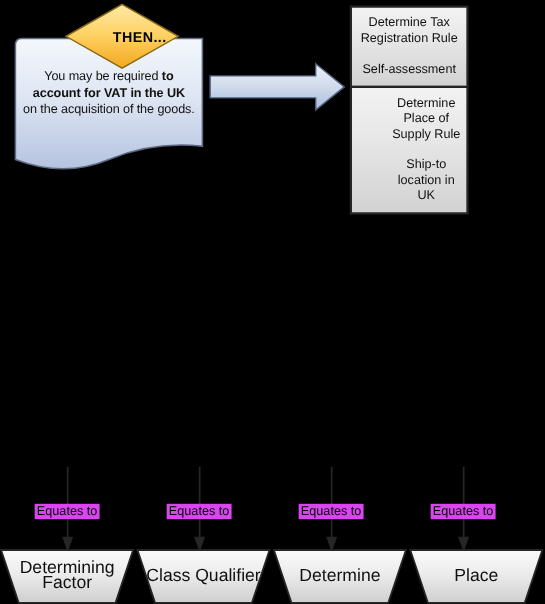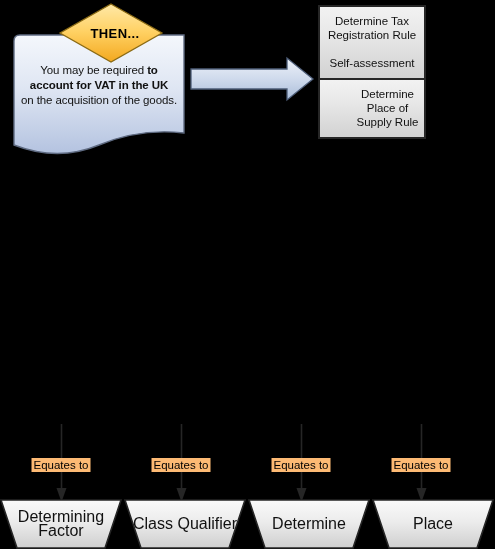--- a/index.html
+++ b/index.html
@@ -42,21 +42,21 @@
   .diamond {
     position: absolute;
     left: 58px;
     top: 2px;
     width: 106px;
     height: 62px;
   }
   .diamond svg { display: block; }
   .diamond-label {
     position: absolute;
-    left: 4px;
+    left: 16px;
     top: 0;
     width: 106px;
     height: 62px;
     display: flex;
     align-items: center;
     justify-content: center;
     font-size: 13px;
     font-weight: bold;
     color: #000000;
     letter-spacing: 0.4px;
@@ -111,21 +111,21 @@
     top: 424px;
     width: 11px;
     height: 78px;
   }
   .connector svg { display: block; }
 
   
   .equates {
     position: absolute;
     top: 458px;
-    background: #fdba74;
+    background: #d946ef;
     color: #000000;
     font-size: 11.5px;
     line-height: 14px;
     padding: 0px 2px;
     white-space: nowrap;
     transform: translateX(-50%);
   }
 
   
   .trap-row {
@@ -201,20 +201,21 @@
     </svg>
   </div>
 
   <div class="rule-stack">
     <div class="rule-box">
       <div class="rule-title">Determine Tax Registration Rule</div>
       <div class="rule-value">Self-assessment</div>
     </div>
     <div class="rule-box second">
       <div class="rule-title">Determine Place of Supply Rule</div>
+      <div class="rule-value">Ship-to location in UK</div>
     </div>
   </div>
 
   <div class="connector" style="left:56px;">
     <svg width="11" height="78" viewBox="0 0 11 78" xmlns="http://www.w3.org/2000/svg">
       <line x1="5.5" y1="0" x2="5.5" y2="68" stroke="#262626" stroke-width="1.6"></line>
       <polygon points="5.5,78 0.5,64 10.5,64" fill="#262626"></polygon>
     </svg>
   </div>
   <div class="connector" style="left:176px;">

